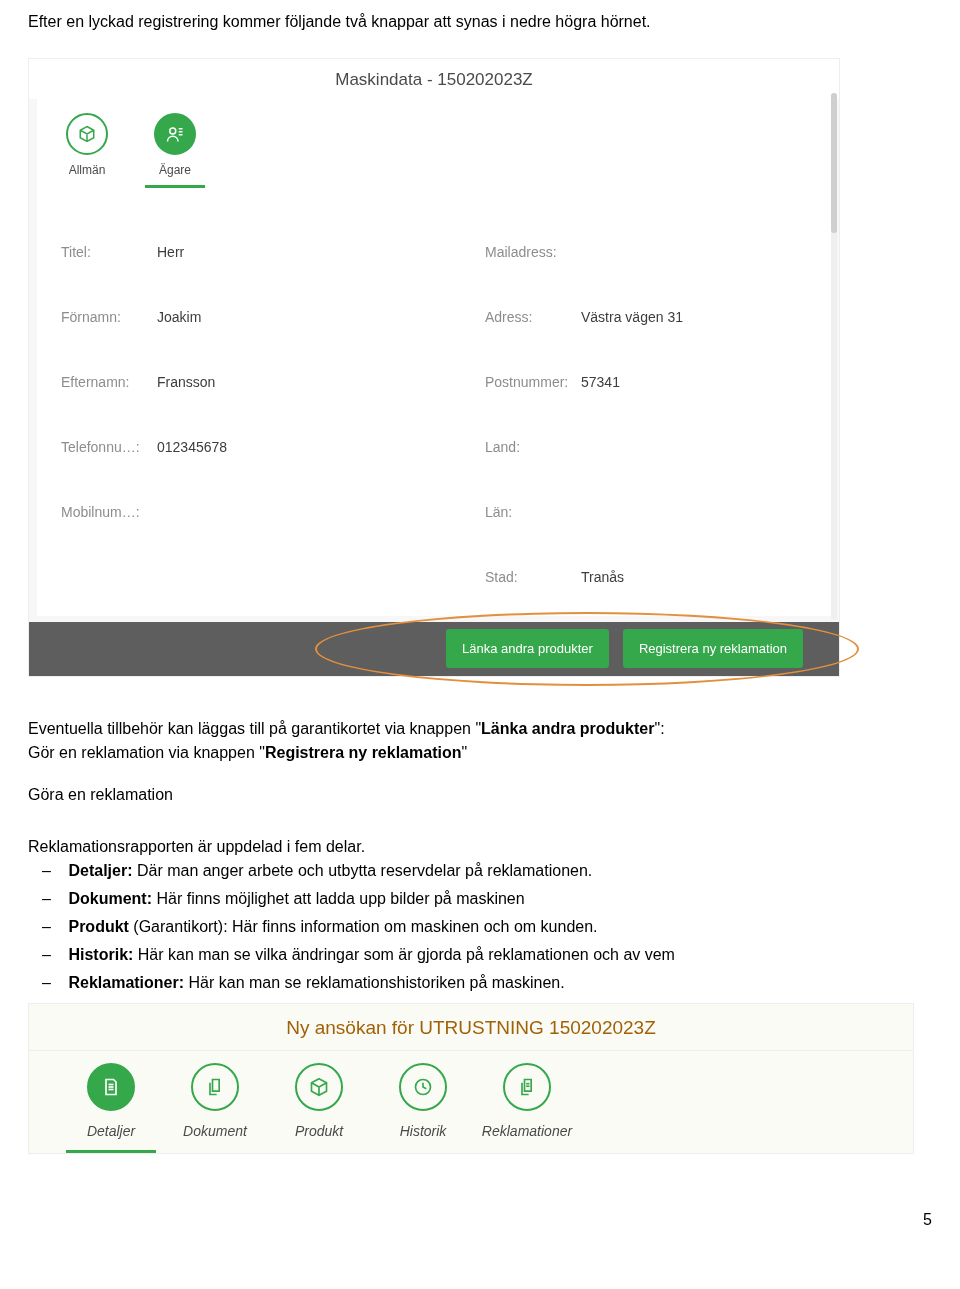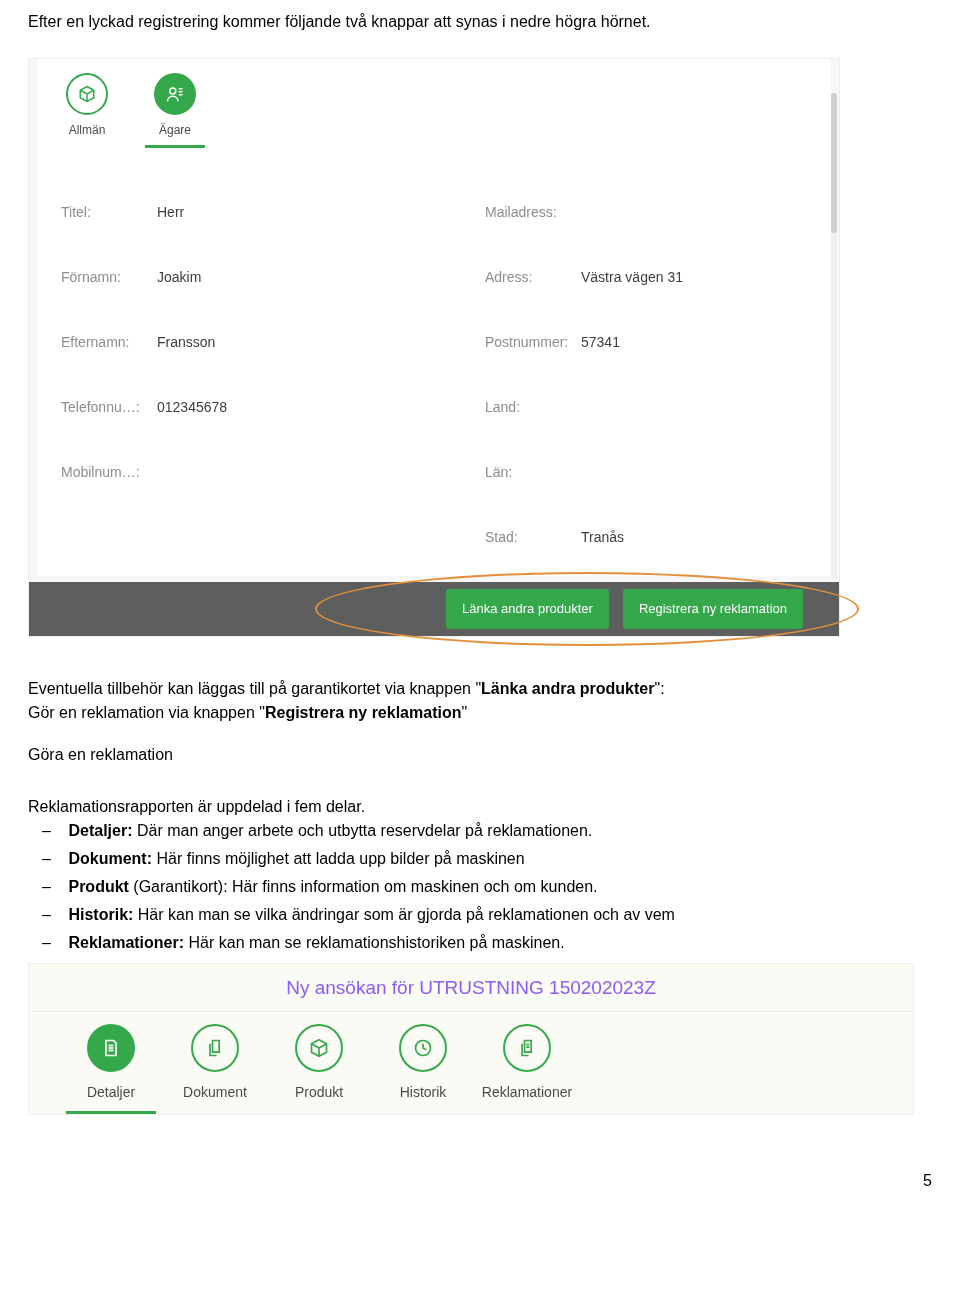--- a/index.html
+++ b/index.html
@@ -135,37 +135,38 @@
 
   .screenshot2 {
     width:884px;
     background:#fbfbf6;
     border:1px solid #eee;
     margin-top:8px;
   }
   .ss2-title {
     text-align:center;
     padding:10px 0 8px 0;
-    color:#8b5cf6;
+    color:#a16207;
     font-family: Arial, sans-serif;
     font-size:19px;
     background:transparent;
   }
   .tabs2row {
     background:#fbfbf6;
     padding: 12px 0 0 30px;
     border-top:1px solid #eee;
   }
   .tabs2 { display:flex; }
   .tab2 {
     display:flex;
     flex-direction:column;
     align-items:center;
     width:104px;
     cursor:pointer;
+    font-style:italic;
   }
   .tab2 .circ {
     width:44px; height:44px; border-radius:50%;
     border:2px solid #35a84c;
     display:flex; align-items:center; justify-content:center;
     background:#fbfbf6;
   }
   .tab2.active .circ { background:#35a84c; border-color:#35a84c; }
   .tab2 .circ svg { width:20px; height:20px; }
   .tab2 .circ .stroke { fill:none; stroke:#35a84c; stroke-width:2; }
@@ -184,20 +185,21 @@
 
   .page-num { text-align:right; padding: 24px 28px 12px 0; font-size:16px; color:#000; }
 </style>
 </head>
 <body>
 
 <div class="page">
   <div class="intro">Efter en lyckad registrering kommer följande två knappar att synas i nedre högra hörnet.</div>
 
   <div class="screenshot1">
+    <div class="ss1-title">Maskindata - 150202023Z</div>
 
     <div class="white-area">
       <div class="tabs1">
         <div class="tab1">
           <div class="circ">
             <svg viewBox="0 0 24 24">
                 <path class="stroke" d="M12 2l9 5v10l-9 5-9-5V7l9-5z M3 7l9 5 9-5 M12 22V12"></path>
               </svg>
           </div>
           <div class="tablab">Allmän</div>

